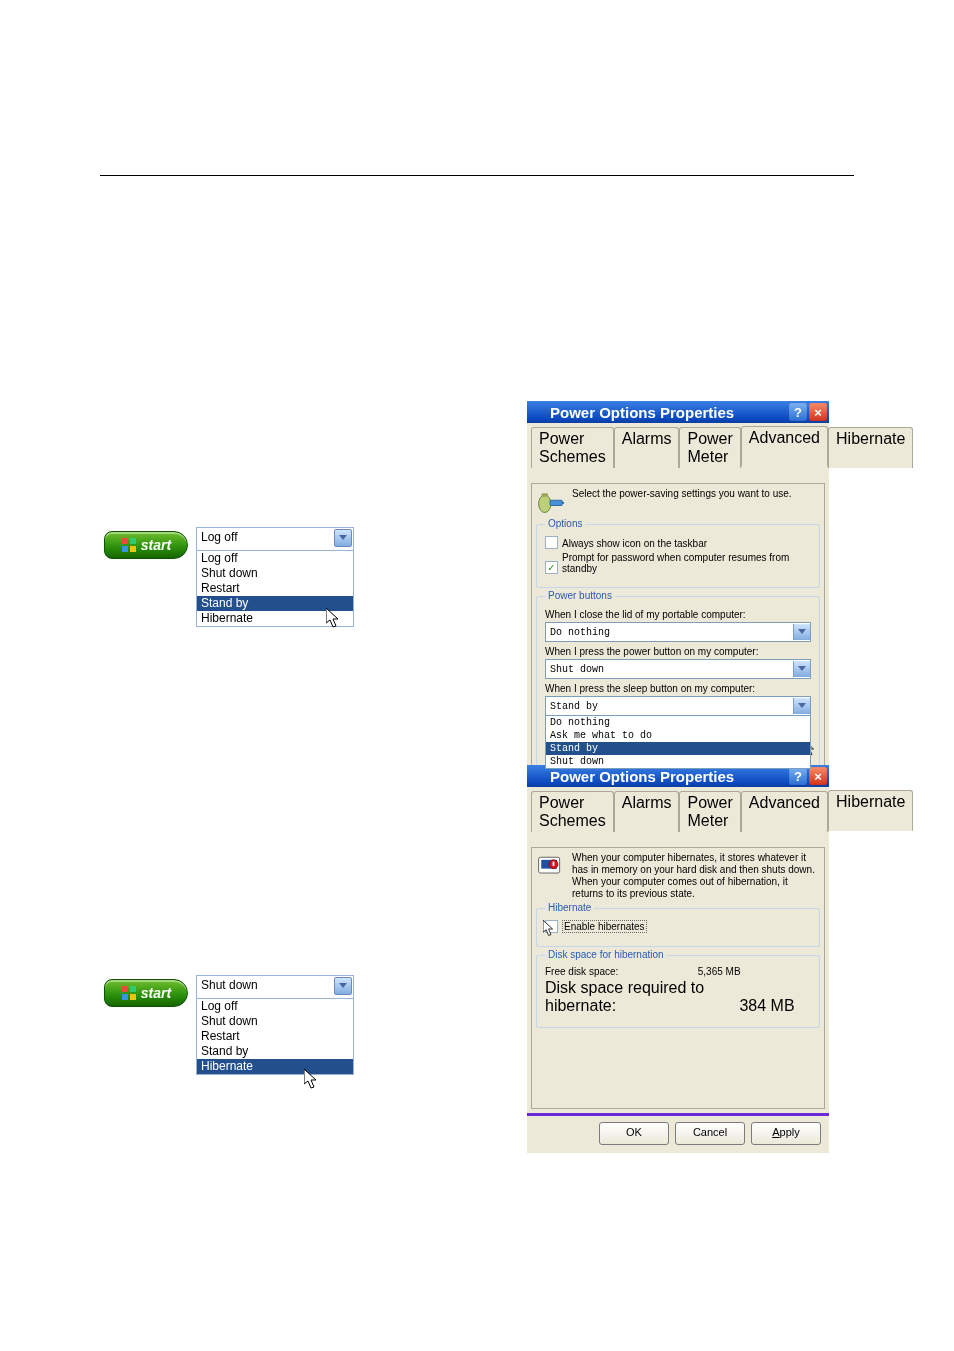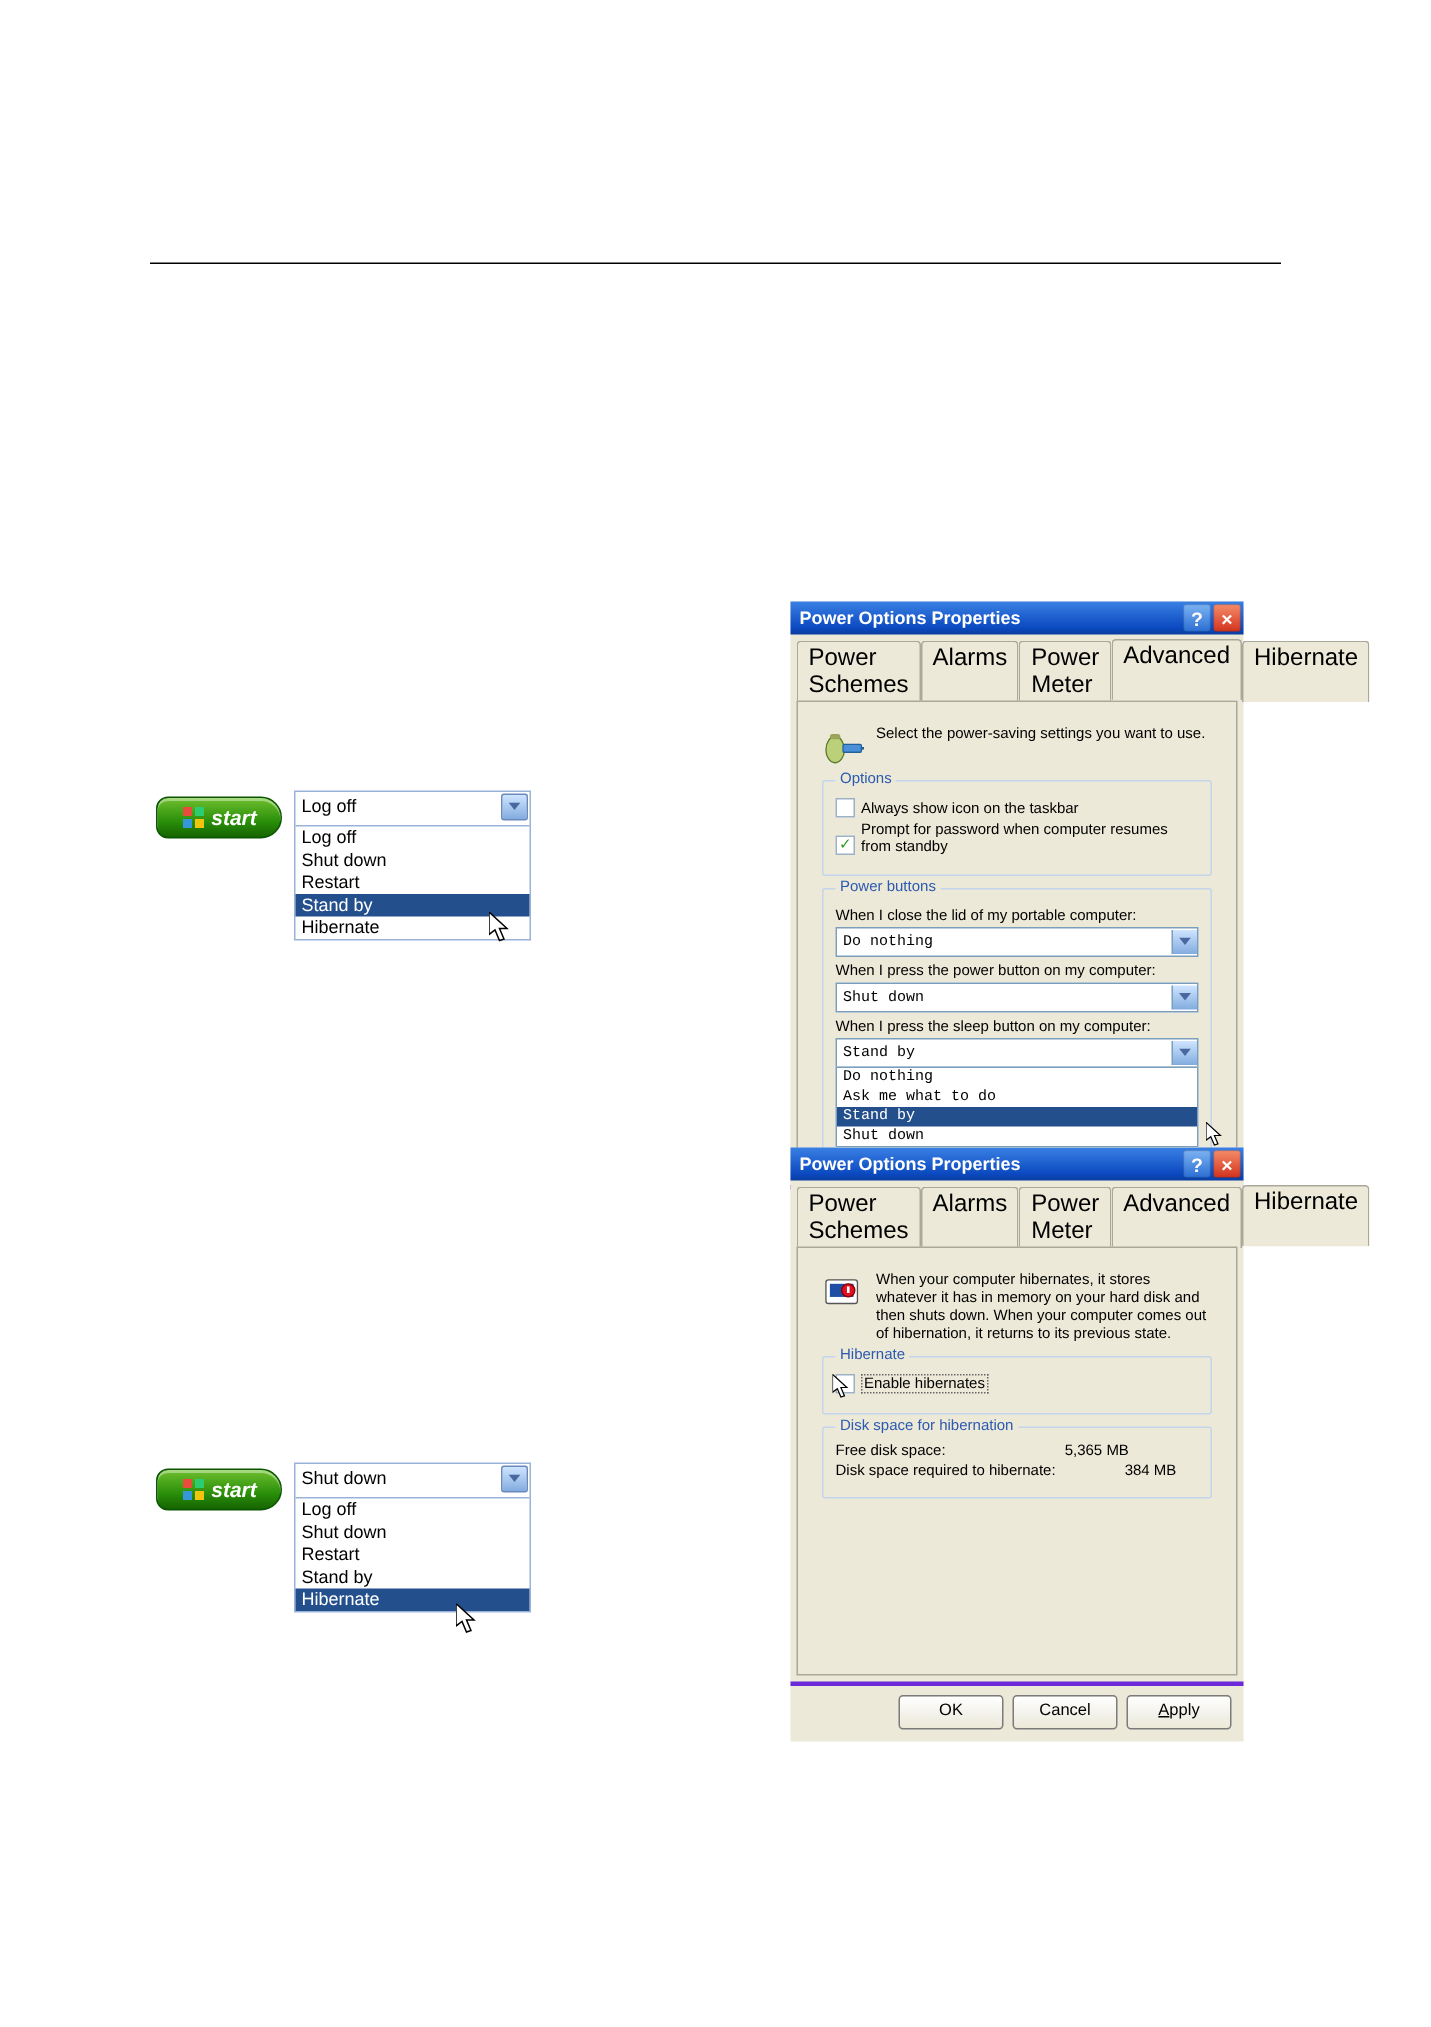--- a/index.html
+++ b/index.html
@@ -94,21 +94,21 @@
     font: 11px "Tahoma", Arial, sans-serif;
   }
   .dlg-title {
     height: 22px;
     background: linear-gradient(#3a80e4,#0b49c0 80%,#0a3ea0);
     display:flex;
     align-items:center;
     justify-content:space-between;
     padding: 0 2px 0 6px;
   }
-  .dlg-title .t { color:#fff; font-weight:bold; font-size:12px; }
+  .dlg-title .t { color:#fff; font-weight:bold; font-size:15px;margin-left:17px; }
   .dlg-title .btns { display:flex; gap:2px; }
   .dlg-ico {
     width:18px; height:18px; border-radius:2px;
     display:flex; align-items:center; justify-content:center;
     font-weight:bold; font-size:13px;
     box-shadow: inset 0 0 1px rgba(0,0,0,0.4);
   }
   .help-ico { background:linear-gradient(#7cb2f1,#2b6fd3); color:#fff; }
   .close-ico { background:linear-gradient(#f58c68,#d2331e); color:#fff; }
   .tabs {
@@ -126,24 +126,24 @@
     position:relative;
     top:1px;
   }
   .tab.active {
     background:#ece9d8;
     border-bottom:1px solid #ece9d8;
     top:0;
     z-index:2;
   }
   .tab-body {
-    margin:0 4px 4px 4px;
+    margin:16px 4px 4px 4px;
     border:1px solid #aca899;
     background:#ece9d8;
-    padding:16px;
+    padding:4px;
     position:relative;
   }
   .fieldset {
     border:1px solid #c4d6eb;
     border-radius:2px;
     margin-top:8px;
     padding:8px 8px 10px 8px;
     position:relative;
   }
   .fieldset .legend {
@@ -395,21 +395,21 @@
         <span style="border:1px dotted #666; padding:0 1px;">Enable hibernates</span>
       </div>
     </div>
 
     <div class="fieldset">
       <span class="legend">Disk space for hibernation</span>
       <div style="font-size:10px; margin:2px 0;">
         <span style="display:inline-block; width:150px;">Free disk space:</span>
         <span>5,365 MB</span>
       </div>
-      <div style="font-size:10px; margin:2px 0;">
+      <div style="font-size:16px; margin:2px 0;">
         <span style="display:inline-block; width:190px;">Disk space required to hibernate:</span>
         <span>384 MB</span>
       </div>
     </div>
 
   </div>
   <div class="btnrow">
     <div class="xpbtn">OK</div>
     <div class="xpbtn">Cancel</div>
     <div class="xpbtn"><span class="underline-letter">A</span>pply</div>

